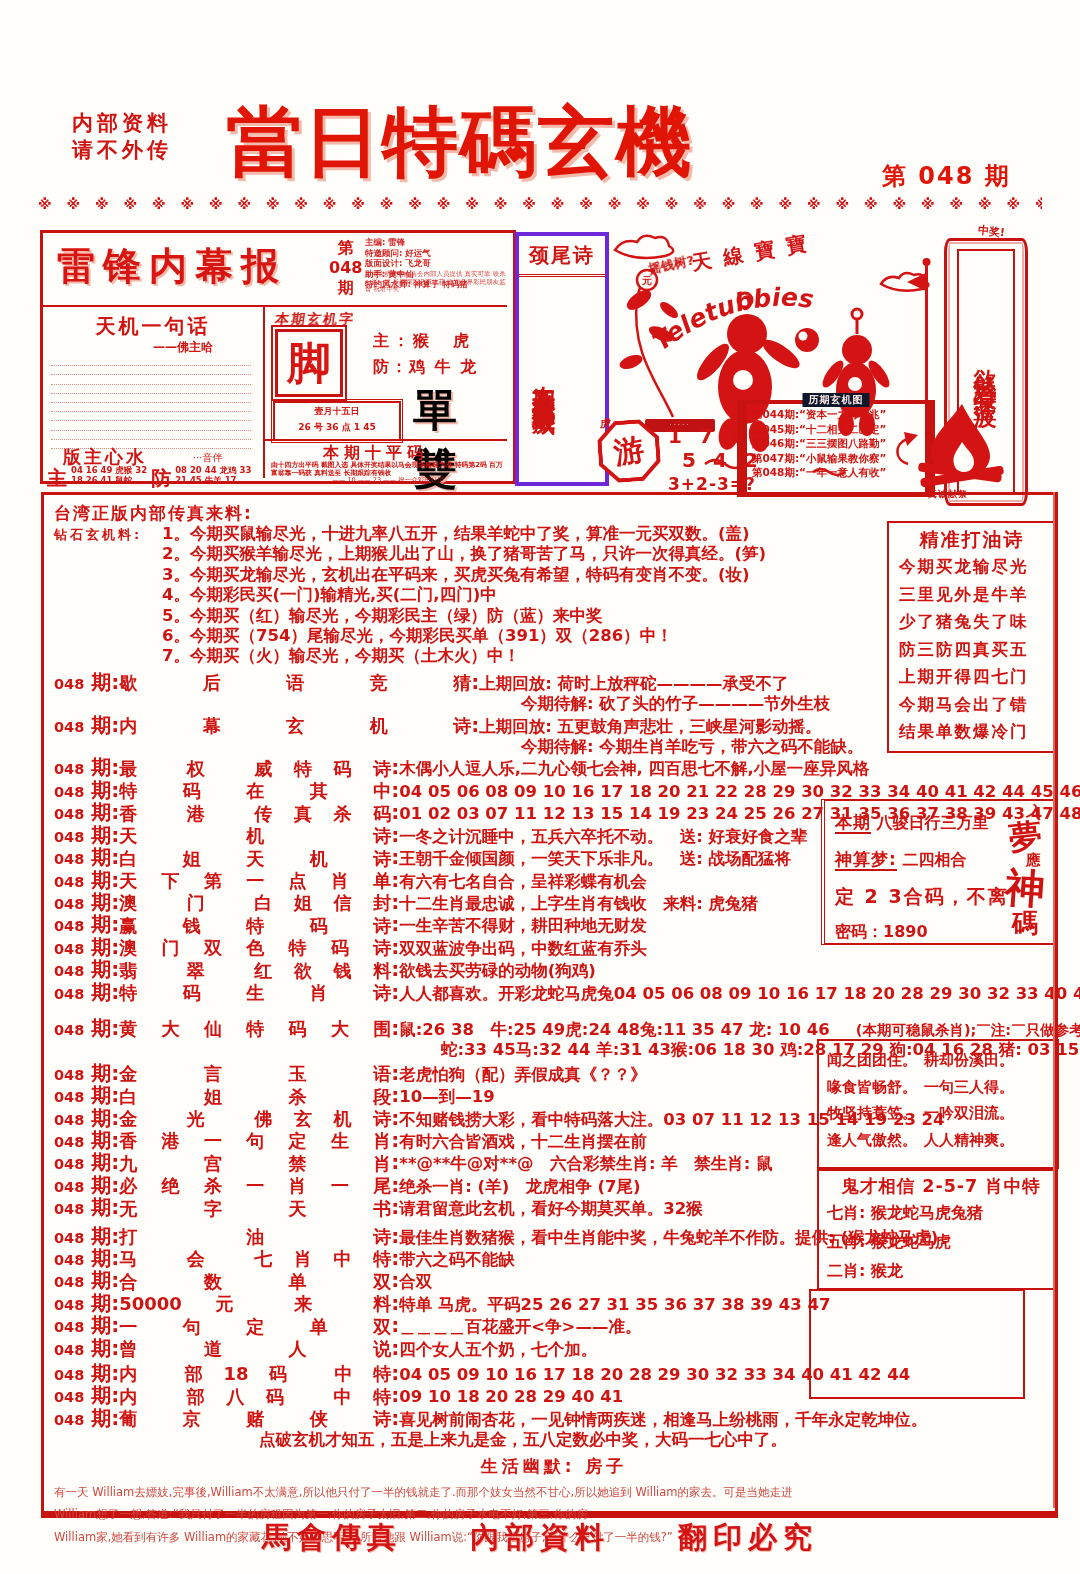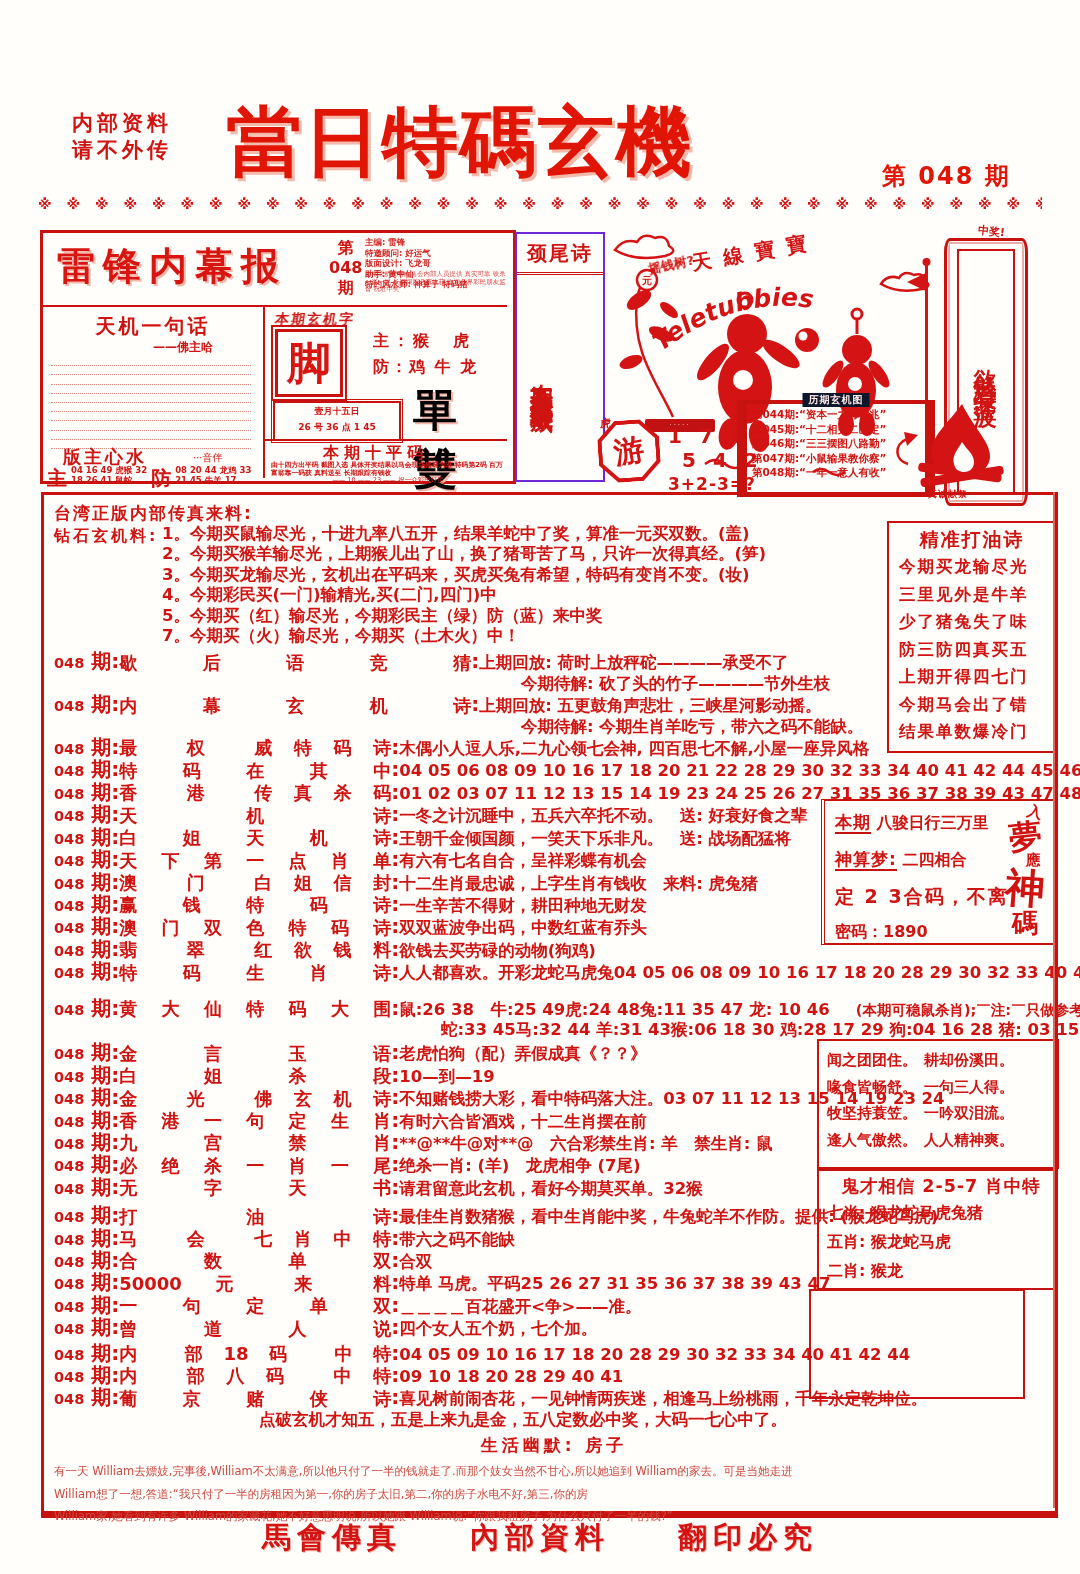--- a/index.html
+++ b/index.html
@@ -45,21 +45,21 @@
   .date-box{left:230px;top:168px;width:124px;height:36px;border:2px solid #c81210;outline:1px solid #c81210;
             outline-offset:1px;text-align:center;font-size:9px;line-height:16px;font-weight:700;filter:blur(.3px);}
   .danshuang{left:370px;top:148px;font-size:44px;font-weight:900;letter-spacing:16px;color:#000000;
              text-shadow:2px 2px 0 #f3b9ab;}
   .pm-div{left:222px;top:206px;width:242px;border-top:2px solid #c81210;}
   .pingma-title{left:280px;top:210px;font-size:16px;font-weight:900;letter-spacing:5px;}
   .pingma-lines{left:228px;top:228px;width:232px;font-size:6.8px;line-height:8px;font-weight:700;filter:blur(.35px);}
   .pingma-footer{left:250px;top:243px;width:190px;text-align:center;font-size:6.5px;filter:blur(.4px);}
 
   
-  .poem-col{left:515px;top:232px;width:86px;height:246px;border:2px solid #6d28d9;}
+  .poem-col{left:515px;top:232px;width:86px;height:246px;border:4px solid #6d28d9;}
   .poem-head{height:38px;border-bottom:3px double #c81210;display:flex;align-items:center;justify-content:center;
              font-size:20px;font-weight:900;letter-spacing:2px;}
   .poem-body{height:200px;display:flex;justify-content:center;padding-top:4px;
              writing-mode:vertical-rl;font-size:23px;font-weight:900;line-height:38px;letter-spacing:2px;}
 
   
   .tt-zone{left:595px;top:222px;width:345px;height:270px;}
   .tree-label{left:648px;top:258px;font-size:13px;font-weight:900;transform:rotate(-12deg);filter:blur(.2px);}
   .tiger-char{left:600px;top:416px;font-size:11px;font-weight:900;}
   .band{left:645px;top:419px;width:70px;height:13px;background:#c01212;border-radius:2px;
@@ -89,21 +89,21 @@
 
   .flame-caption{left:928px;top:488px;font-size:9px;font-weight:900;letter-spacing:1px;filter:blur(.2px);}
 
   
   .main-box{left:41px;top:492px;width:1011px;height:1016px;border:3px solid #c81210;border-bottom-width:7px;}
   .edge-line{left:1053px;top:492px;width:0;height:1016px;border-left:2px solid #d96a60;}
 
   .flow{position:absolute;left:10px;top:8px;width:1000px;}
   .intro{font-size:17px;font-weight:900;letter-spacing:2px;line-height:21px;}
   .diamond{position:relative;}
-  .dlabel{position:absolute;left:0;top:2px;font-size:16px;font-weight:900;letter-spacing:3px;text-align:center;}
+  .dlabel{position:absolute;left:0;top:2px;font-size:13px;font-weight:900;letter-spacing:3px;text-align:center;}
   .ditem{padding-left:108px;font-size:16.5px;font-weight:700;line-height:20.4px;white-space:nowrap;}
   .mrow{font-size:16.5px;font-weight:700;line-height:20.4px;white-space:nowrap;}
   .rnum{font-size:14.5px;font-weight:700;}
   .rqi{font-size:20px;font-weight:900;}
   .rlabel{display:inline-block;width:272px;text-align:justify;text-align-last:justify;
           font-size:18px;font-weight:900;vertical-align:bottom;overflow:hidden;white-space:normal;height:21px;}
   .rlabel.wide{width:352px;}
   .rtext{font-size:16.5px;font-weight:700;}
   .rnote{font-size:14.5px;font-weight:900;margin-left:26px;}
   .cont{white-space:nowrap;font-weight:700;font-size:16.5px;line-height:20.4px;}
@@ -335,20 +335,21 @@
     <div class="flow" id="flow">
       <div class="intro">台湾正版内部传真来料:</div>
       <div class="diamond">
         <span class="dlabel">钻石玄机料:</span>
         <div id="diamond-items">
             <div class="ditem">1。今期买鼠输尽光，十进九率八五开，结果羊蛇中了奖，算准一元买双数。(盖)</div>
             <div class="ditem">2。今期买猴羊输尽光，上期猴儿出了山，换了猪哥苦了马，只许一次得真经。(笋)</div>
             <div class="ditem">3。今期买龙输尽光，玄机出在平码来，买虎买兔有希望，特码有变肖不变。(妆)</div>
             <div class="ditem">4。今期彩民买(一门)输精光,买(二门,四门)中</div>
             <div class="ditem">5。今期买（红）输尽光，今期彩民主（绿）防（蓝）来中奖</div>
+            <div class="ditem">6。今期买（754）尾输尽光，今期彩民买单（391）双（286）中！</div>
             <div class="ditem">7。今期买（火）输尽光，今期买（土木火）中！</div>
           </div>
       </div>
       <div id="rows">
           <div class="mrow" style="margin-top: 5px;"><span class="rnum">048</span><span class="rqi"> 期:</span><span class="rlabel wide">歇 后 语 竞 猜</span><span class="rqi">:</span><span class="rtext">上期回放: 荷时上放秤砣————承受不了</span></div>
           <div class="cont" style="padding-left: 467px;">今期待解: 砍了头的竹子————节外生枝</div>
           <div class="mrow"><span class="rnum">048</span><span class="rqi"> 期:</span><span class="rlabel wide">内 幕 玄 机 诗</span><span class="rqi">:</span><span class="rtext">上期回放: 五更鼓角声悲壮，三峡星河影动摇。</span></div>
           <div class="cont" style="padding-left: 467px;">今期待解: 今期生肖羊吃亏，带六之码不能缺。</div>
           <div class="mrow"><span class="rnum">048</span><span class="rqi"> 期:</span><span class="rlabel">最 权 威特码诗</span><span class="rqi">:</span><span class="rtext">木偶小人逗人乐,二九心领七会神, 四百思七不解,小屋一座异风格</span></div>
           <div class="mrow"><span class="rnum">048</span><span class="rqi"> 期:</span><span class="rlabel">特 码 在 其 中</span><span class="rqi">:</span><span class="rtext">04 05 06 08 09 10 16 17 18 20 21 22 28 29 30 32 33 34 40 41 42 44 45 46</span></div>

